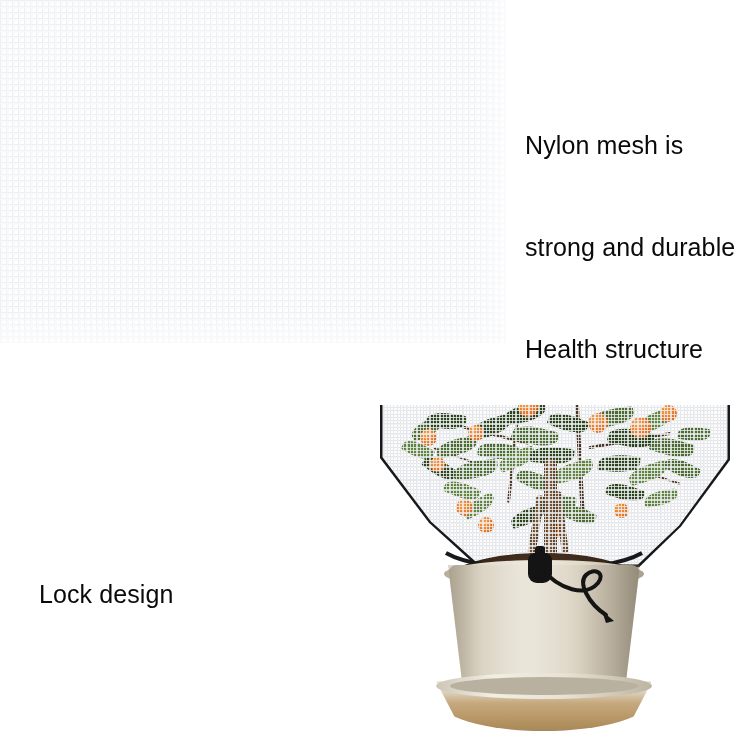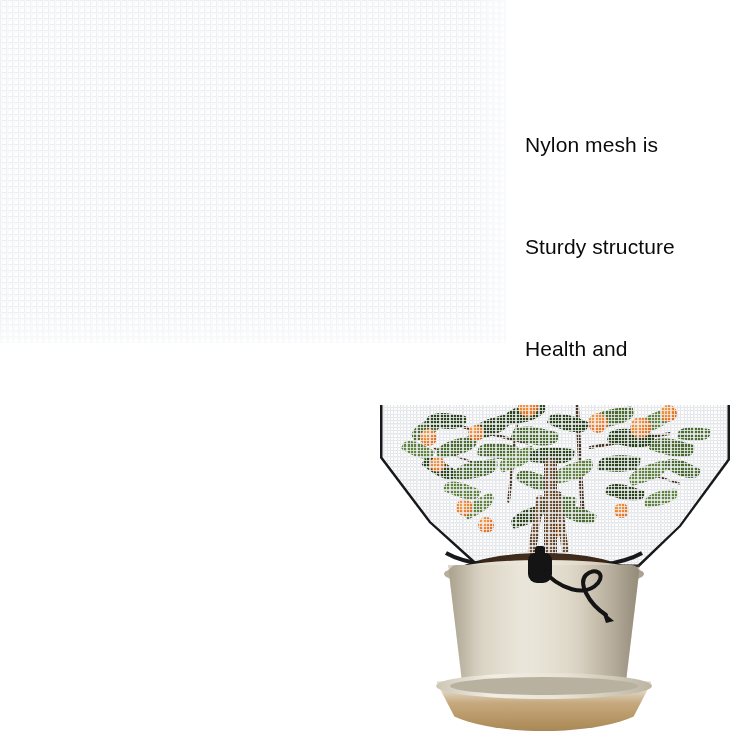--- a/index.html
+++ b/index.html
@@ -47,21 +47,21 @@
   }
   .mesh-fade-b{
     position:absolute; left:0; top:312px; width:510px; height:36px;
     background:linear-gradient(to bottom, rgba(255,255,255,0) 0%, #ffffff 82%);
   }
 
   
   .feature-text {
     position: absolute;
     color: #0a0a0a;
-    font-size: 21px;
+    font-size: 25px;
     line-height: 34px;
     white-space: pre;
     letter-spacing: 0.1px;
   }
   #text-top-right { left: 525px; top: 60px; }
   #text-bottom-left { left: 39px; top: 509px; }
   .feature-line { display: block; }
 
   
   .photo {
@@ -270,27 +270,29 @@
 
 <div id="canvas">
 
   <div class="mesh-panel">
     <div class="mesh-fade-r"></div>
     <div class="mesh-fade-b"></div>
   </div>
 
   <div class="feature-text" id="text-top-right">
     <span class="feature-line">Nylon mesh is</span>
-    <span class="feature-line">Sturdy structure</span>
+    <span class="feature-line">strong and durable</span>
+    <span class="feature-line">Health structure</span>
     <span class="feature-line">Health and</span>
     <span class="feature-line">Environmental</span>
     <span class="feature-line">Protection</span>
   </div>
 
   <div class="feature-text" id="text-bottom-left">
+    <span class="feature-line">Lock design</span>
     
   </div>
 
   <div class="photo">
 
     <div class="bag"></div>
 
     <div class="foliage">
 
       <div class="branch" style="left:120px;top:8px;width:3px;height:96px;transform:rotate(6deg);"></div>

